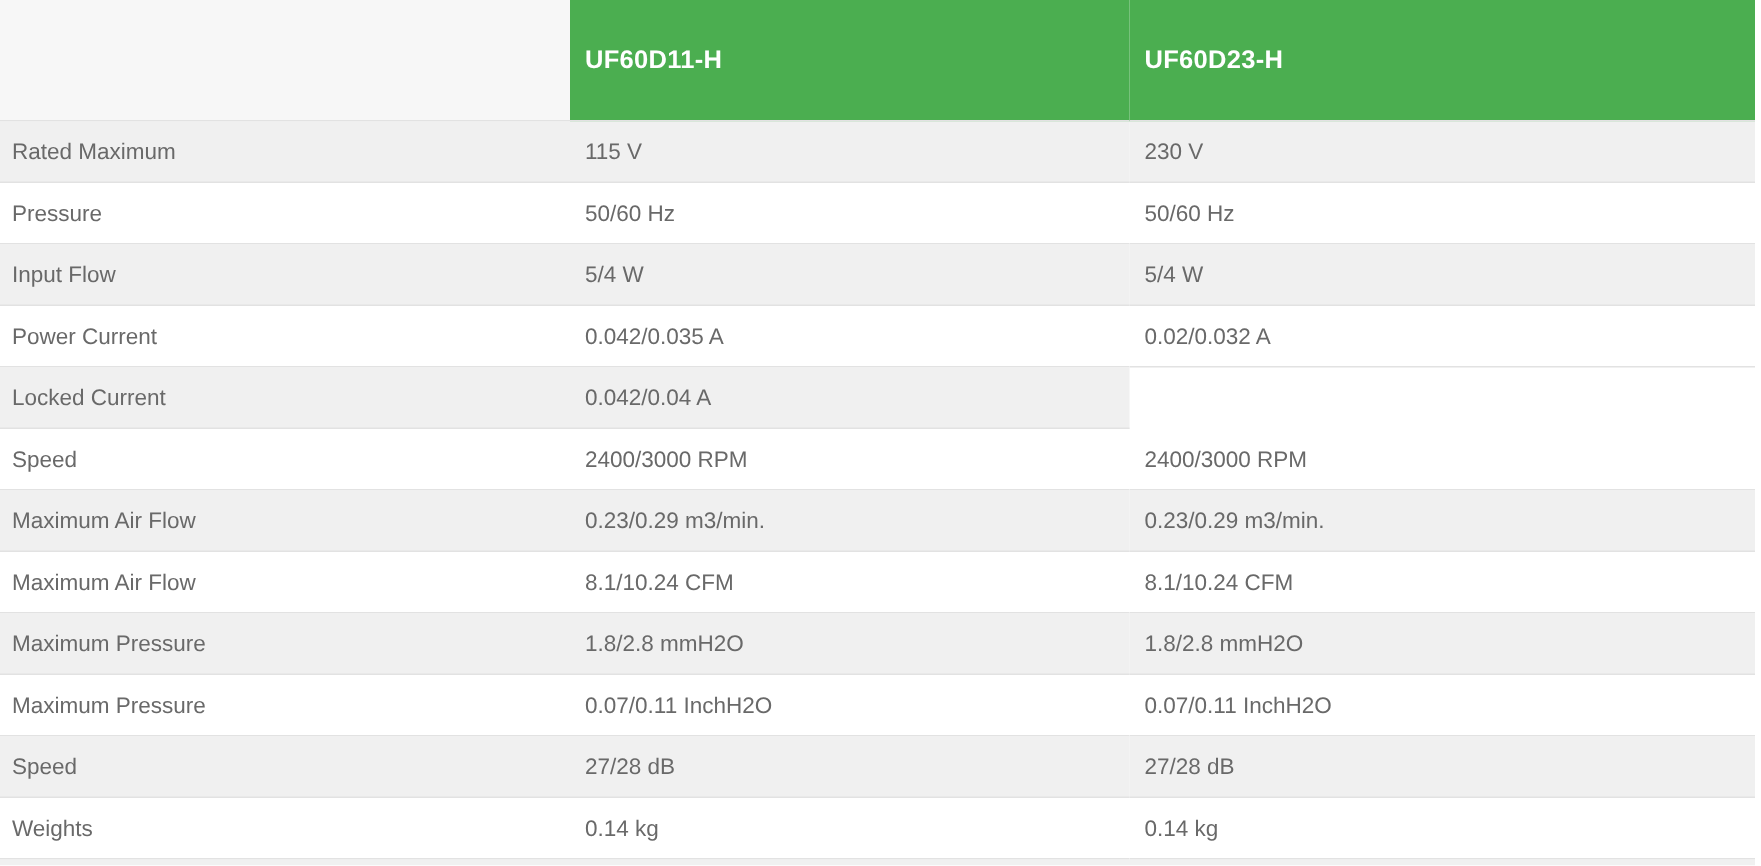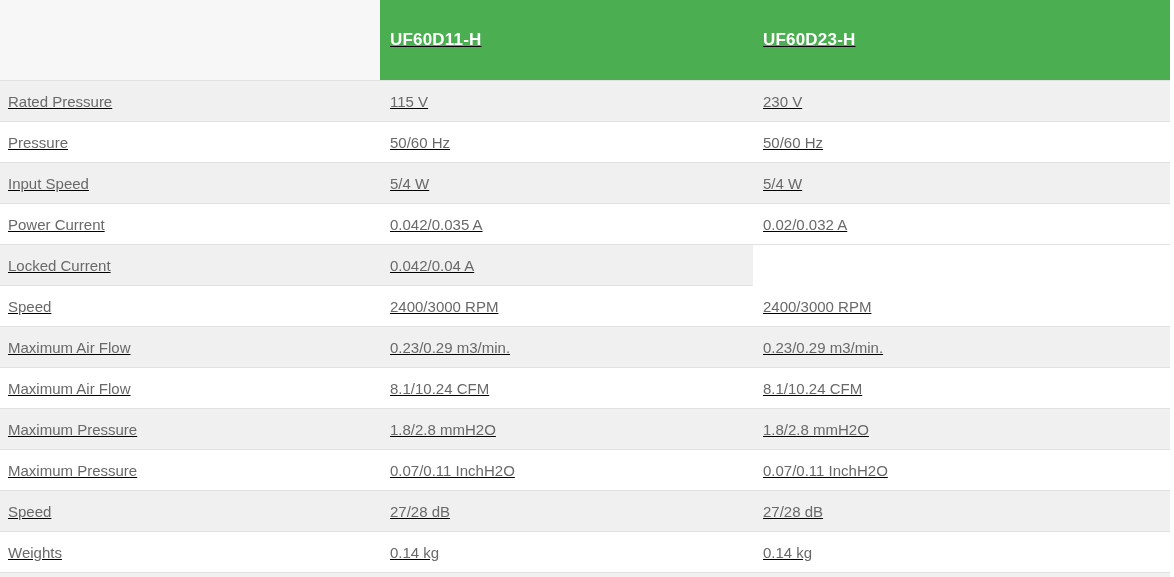--- a/index.html
+++ b/index.html
@@ -20,21 +20,20 @@
   }
   .spec-table {
     width: 1170px;          
     height: 577px;
     overflow: hidden;
   }
   .tr {
     display: grid;
     grid-template-columns: 380px 373px 417px;
     width: 100%;
-    text-decoration: underline;
   }
   
   .tr.header { height: 81px; }
   .tr.header .cell {
     display: flex;
     align-items: center;
     border-bottom: 1px solid var(--border);
   }
   .cell.label-col { padding-left: 8px; }
   .cell.value-col { padding-left: 10px; }
@@ -68,33 +67,33 @@
 <body>
 
 <div class="spec-table">
   <div class="tr header">
     <div class="cell label-col"></div>
     <div class="cell value-col">UF60D11-H</div>
     <div class="cell value-col">UF60D23-H</div>
   </div>
   <div id="rows-container">
   <div class="tr row striped">
-    <div class="cell label-col">Rated Pressure</div>
+    <div class="cell label-col">Rated Maximum</div>
     <div class="cell value-col">115 V</div>
     <div class="cell value-col">230 V</div>
   </div>
 
   <div class="tr row">
     <div class="cell label-col">Pressure</div>
     <div class="cell value-col">50/60 Hz</div>
     <div class="cell value-col">50/60 Hz</div>
   </div>
 
   <div class="tr row striped">
-    <div class="cell label-col">Input Speed</div>
+    <div class="cell label-col">Input Flow</div>
     <div class="cell value-col">5/4 W</div>
     <div class="cell value-col">5/4 W</div>
   </div>
 
   <div class="tr row">
     <div class="cell label-col">Power Current</div>
     <div class="cell value-col">0.042/0.035 A</div>
     <div class="cell value-col">0.02/0.032 A</div>
   </div>
 

